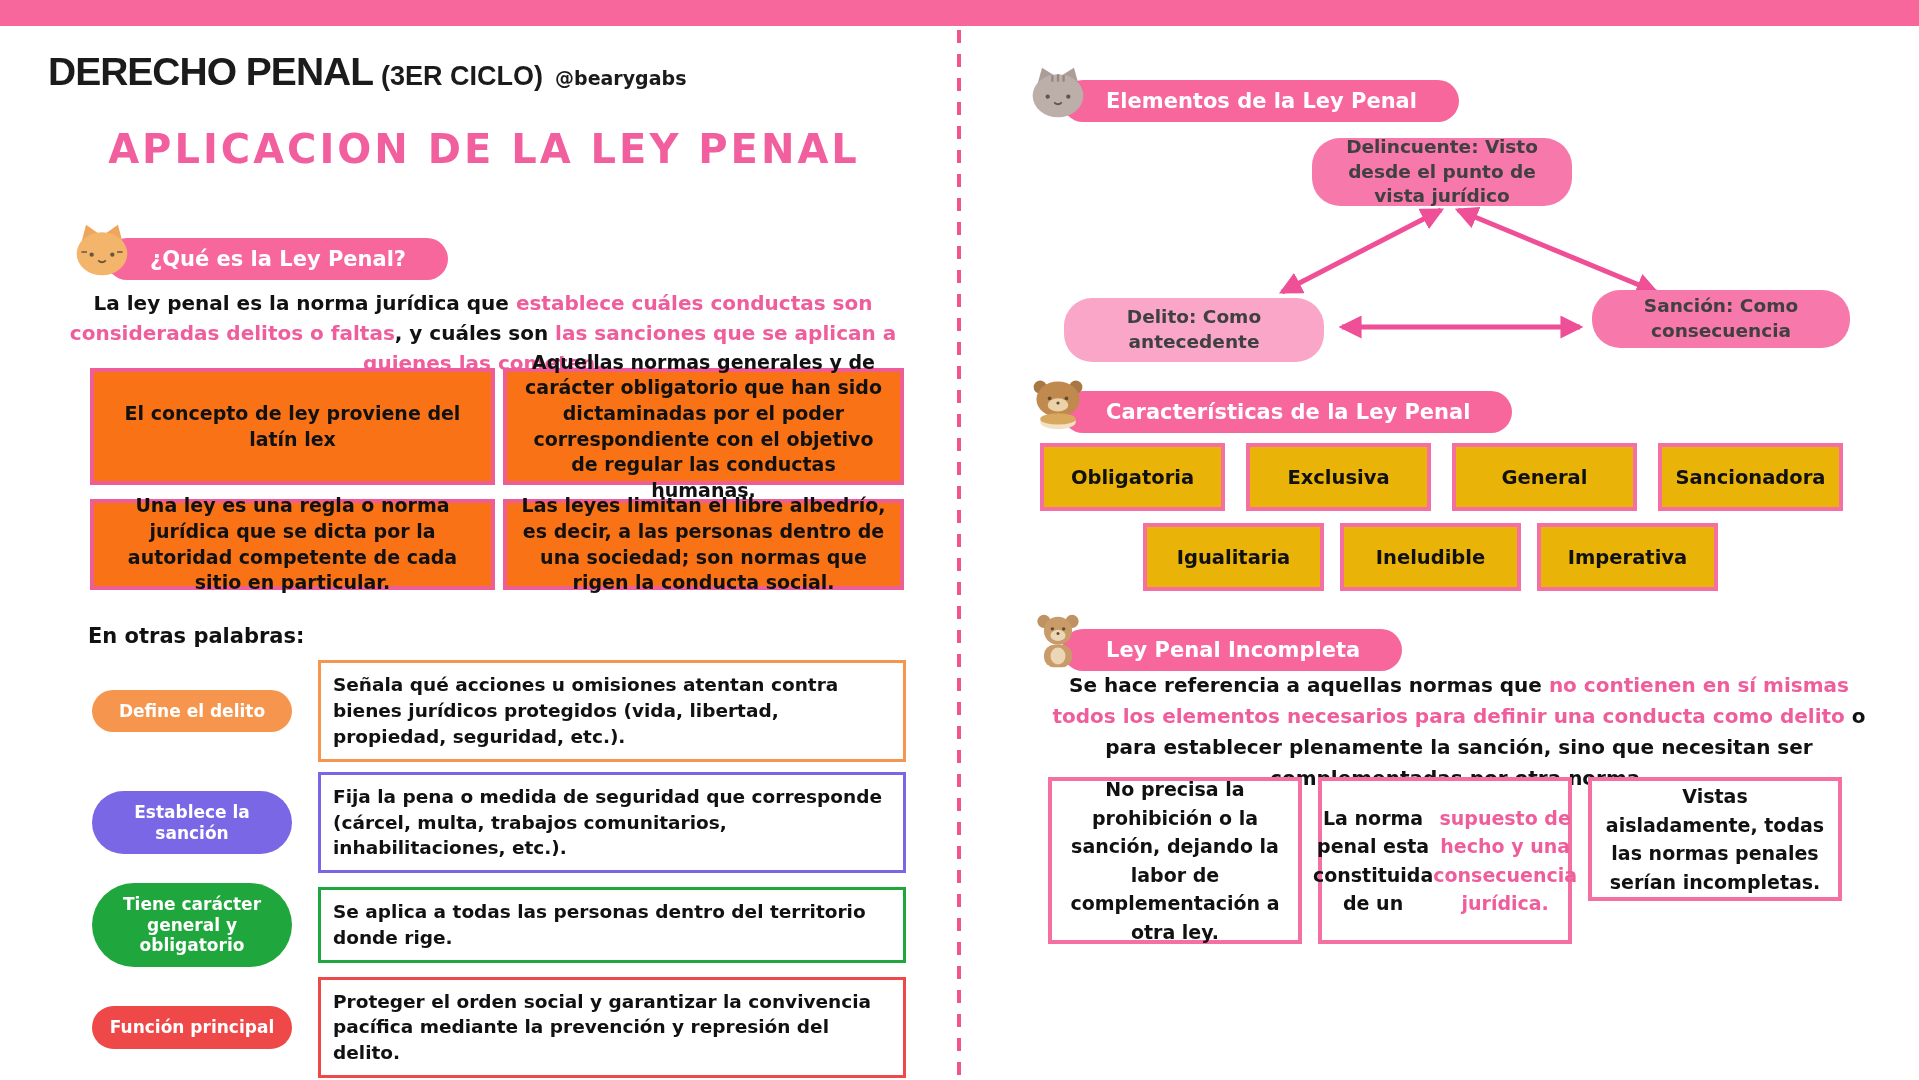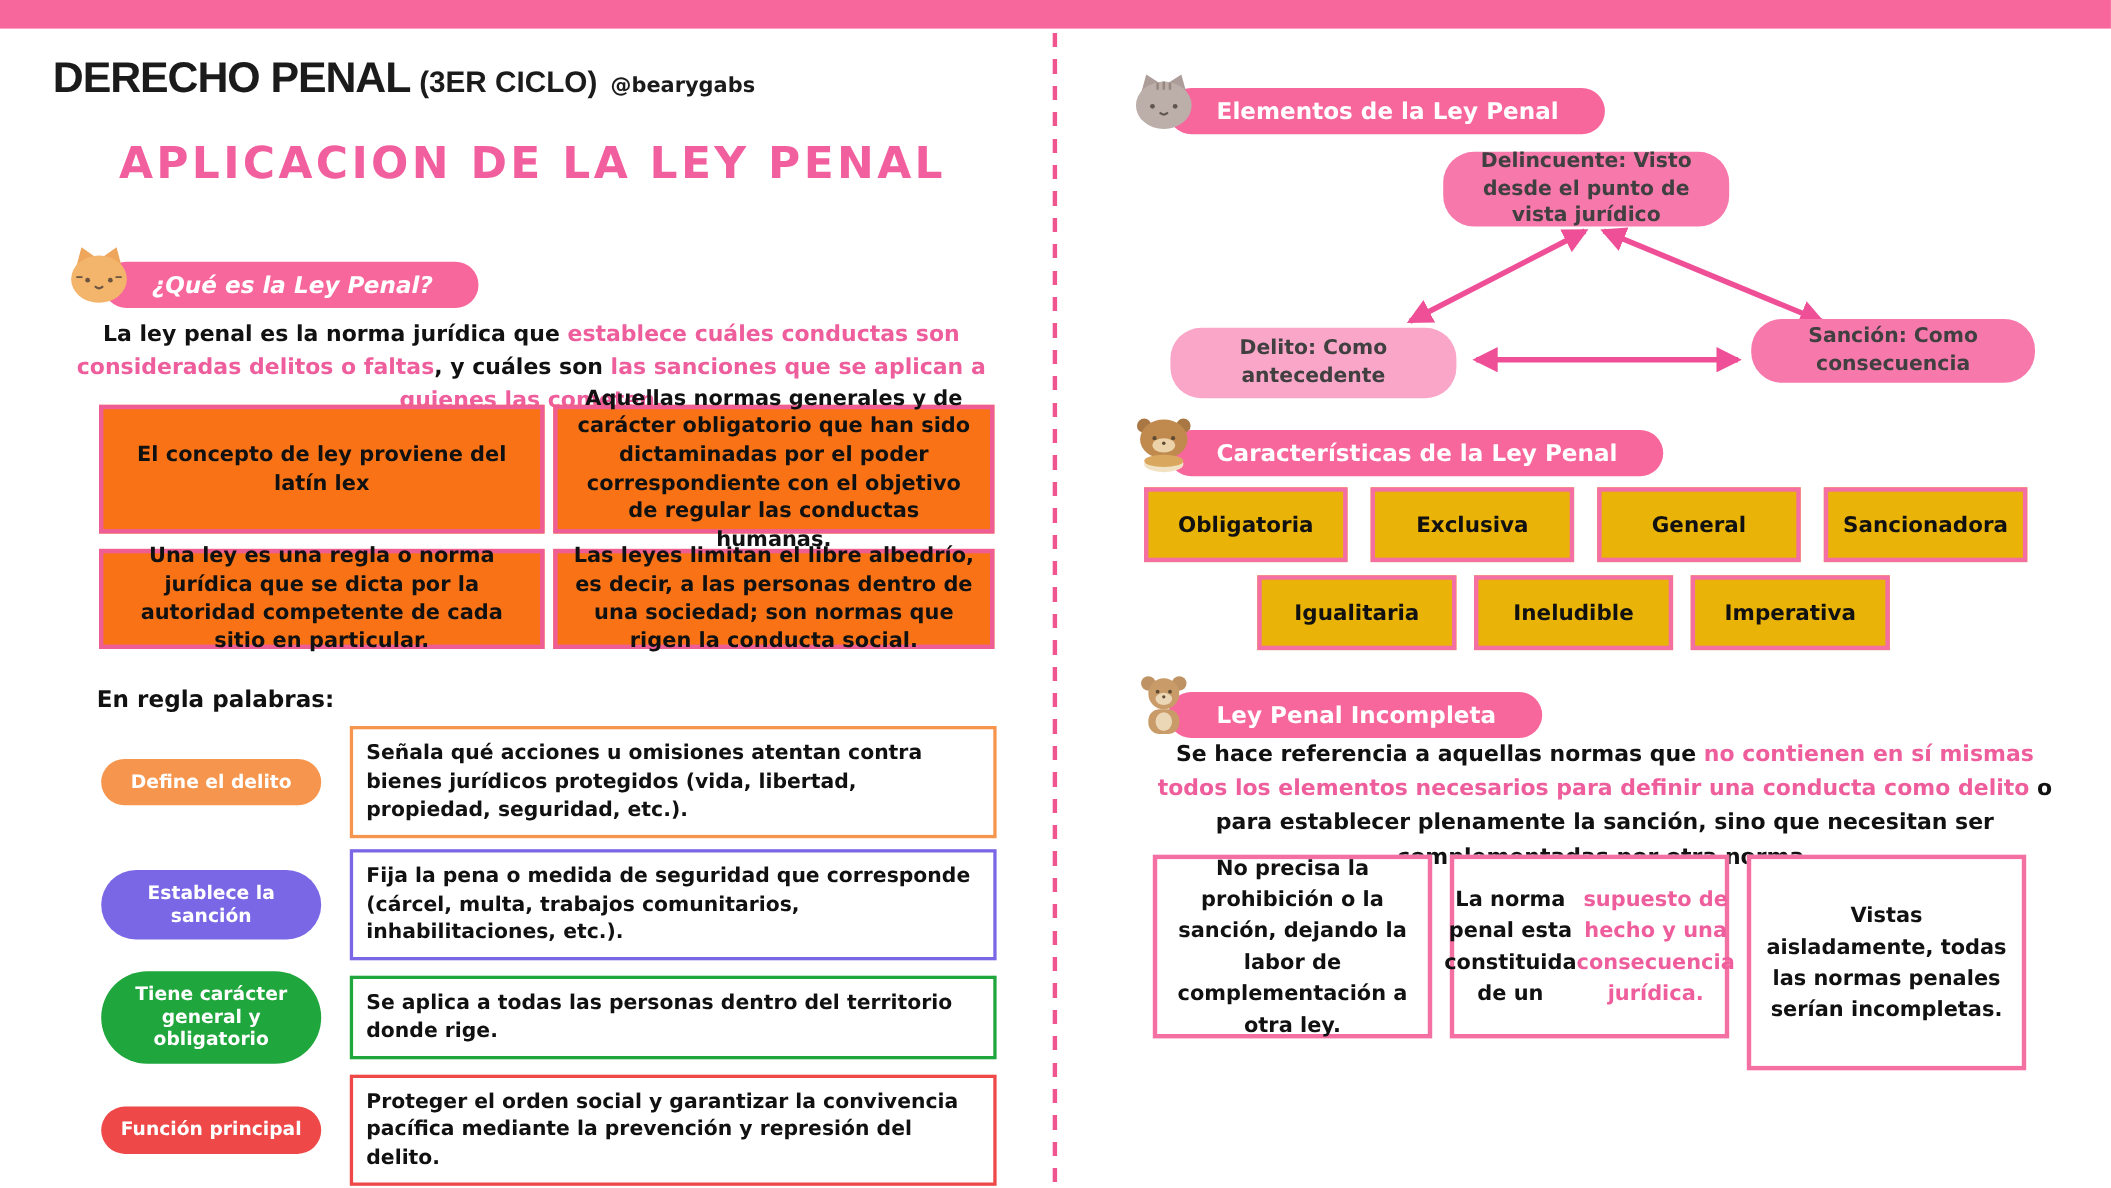--- a/index.html
+++ b/index.html
@@ -81,37 +81,37 @@
   .char-row1 .char-box { width:185px; }
   .char-row2 .char-box { width:181px; }
 
   .inc-par { top:670px; left:28px; width:822px; text-align:center;
              font-size:20px; font-weight:700; line-height:1.55; color:#111; }
 
   .inc-boxes { top:777px; left:28px; display:flex; column-gap:16px; align-items:flex-start; }
   .inc-box { width:254px; height:167px; border:4px solid var(--c-char-border); background:#fff;
              display:flex; align-items:center; justify-content:center; text-align:center;
              font-size:19px; font-weight:700; line-height:1.5; color:#111; padding:6px 12px; }
-  .inc-box.short { height:196px; }
+  .inc-box.short { height:124px; }
 </style>
 </head>
 <body>
 
 <div class="abs top-bar"></div>
 <div class="abs divider"></div>
 
 <div class="abs left-col">
 
   <div class="abs doc-header">
     <span class="doc-title">DERECHO PENAL</span><span class="doc-cycle">(3ER CICLO)</span><span class="doc-handle">@bearygabs</span>
   </div>
 
   <div class="abs main-title">APLICACION DE LA LEY PENAL</div>
 
-  <div class="abs section-header" style="top:220px; left:12px;font-style:italic;">
+  <div class="abs section-header" style="top:220px; left:24px;">
     <span class="icon-badge">
       <svg viewBox="0 0 64 64" width="60" height="60">
         <path d="M10 24 L15 5 L29 15 Z" fill="#EDA65B"></path>
         <path d="M54 24 L49 5 L35 15 Z" fill="#EDA65B"></path>
         <ellipse cx="32" cy="36" rx="27" ry="23" fill="#F3B46B"></ellipse>
         <circle cx="21" cy="37" r="2.3" fill="#6b5540"></circle>
         <circle cx="43" cy="37" r="2.3" fill="#6b5540"></circle>
         <path d="M28 43 q4 4 8 0" stroke="#6b5540" stroke-width="2" fill="none"></path>
         <path d="M10 34 h6 M48 34 h6" stroke="#6b5540" stroke-width="1.6"></path>
       </svg>
@@ -121,21 +121,21 @@
 
   <div class="abs intro"><span>La ley penal es la norma jurídica que </span><span class="hl">establece cuáles conductas son consideradas delitos o faltas</span><span>, y cuáles son </span><span class="hl">las sanciones que se aplican a quienes las cometen.</span></div>
 
   <div class="abs concept-grid">
     <div class="concept-box">El concepto de ley proviene del latín lex</div>
     <div class="concept-box">Aquellas normas generales y de carácter obligatorio que han sido dictaminadas por el poder correspondiente con el objetivo de regular las conductas humanas.</div>
     <div class="concept-box">Una ley es una regla o norma jurídica que se dicta por la autoridad competente de cada sitio en particular.</div>
     <div class="concept-box">Las leyes limitan el libre albedrío, es decir, a las personas dentro de una sociedad; son normas que rigen la conducta social.</div>
   </div>
 
-  <div class="abs otras">En regla palabras:</div>
+  <div class="abs otras">En otras palabras:</div>
 
   <div class="abs defs">
     <div class="def-row">
       <div class="def-pill" style="background-color: rgb(246, 150, 78);">Define el delito</div>
       <div class="def-box" style="border-color: rgb(246, 150, 78);">Señala qué acciones u omisiones atentan contra bienes jurídicos protegidos (vida, libertad, propiedad, seguridad, etc.).</div>
     </div>
     <div class="def-row">
       <div class="def-pill" style="background-color: rgb(122, 103, 230);">Establece la sanción</div>
       <div class="def-box" style="border-color: rgb(122, 103, 230);">Fija la pena o medida de seguridad que corresponde (cárcel, multa, trabajos comunitarios, inhabilitaciones, etc.).</div>
     </div>

